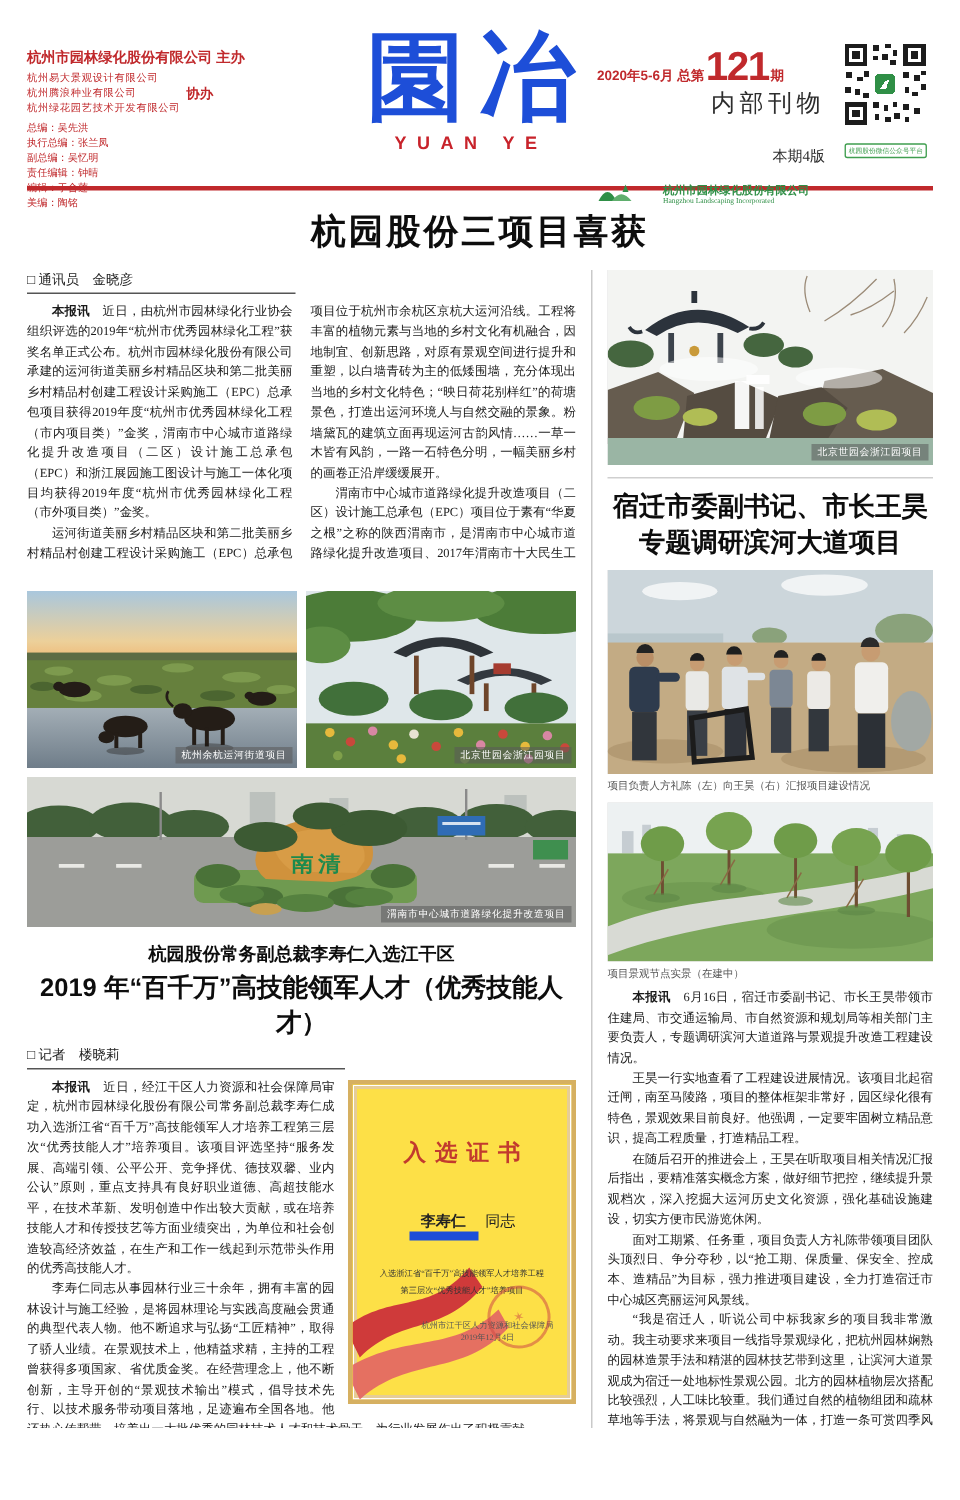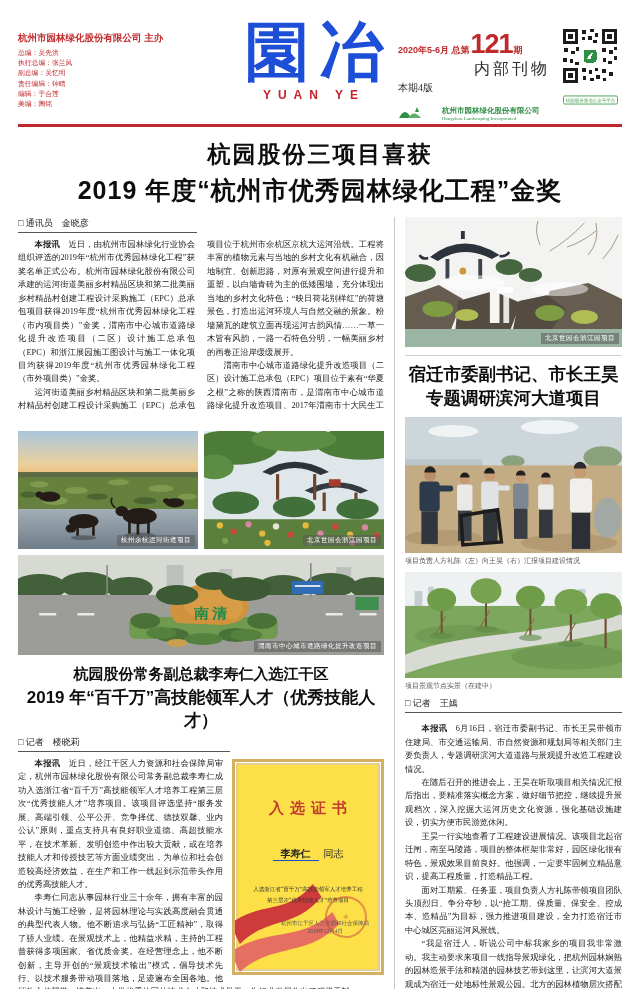--- a/index.html
+++ b/index.html
@@ -21,21 +21,21 @@
   .paper-title { font-family:"DejaVu Serif","Liberation Serif",serif; font-weight:bold;
                  font-size:64px; line-height:1.0; color:#1d4ed8; letter-spacing:10px; text-indent:10px; }
   .paper-pinyin { font-family:"Liberation Sans",sans-serif; font-weight:bold; color:#c8232b;
                   font-size:12px; letter-spacing:7px; margin-top:4px; }
   .mh-right { width:152px; padding-top:14px; }
   .issue-row { color:#c0292c; font-family:"Liberation Sans",sans-serif; font-weight:bold;
                font-size:9px; white-space:nowrap; display:flex; align-items:baseline; }
   .issue-no { font-size:27px; line-height:.9; letter-spacing:-1px; margin:0 1px; }
   .internal { font-size:16px; color:#2d2d2d; letter-spacing:3px; text-align:right; margin-top:2px;
               font-family:"Liberation Sans",sans-serif; }
-  .pages { font-size:10px; color:#2d2d2d; text-align:left; margin-top:1px; }
+  .pages { font-size:10px; color:#2d2d2d; text-align:right; margin-top:17px; }
   .logo-row { display:flex; align-items:center; gap:20px; margin-top:8px; }
   .logo-cn { color:#2f8f46; font-family:"Liberation Sans",sans-serif; font-weight:bold; font-size:7.5px; white-space:nowrap; }
   .logo-en { color:#2f8f46; font-size:5px; white-space:nowrap; }
   .mh-qr { width:64px; margin-left:8px; padding-top:10px; text-align:center; }
   .qr-cap { display:inline-block; border:1px solid #3f9e4f; color:#3f9e4f; font-size:5px;
             padding:1px 2px; border-radius:2px; margin-top:2px; white-space:nowrap; transform:scale(.9); }
   .red-rule { height:3px; background:#c0292c; margin-top:2px; }
 
   
   .headline1 { text-align:center; padding:12px 0 10px; }
@@ -60,30 +60,30 @@
 
   figure { position:relative; overflow:hidden; background:#ddd; }
   figure svg { display:block; width:100%; height:100%; }
   .ovcap { position:absolute; right:3px; bottom:3px; background:rgba(90,90,90,.55); color:#fff;
            font-size:6.5px; padding:1px 4px; letter-spacing:.5px; white-space:nowrap; }
   .photo-row { display:flex; gap:6px; margin-top:5px; }
   .photo-row figure { width:180px; height:118px; }
   .fig-wide { width:100%; height:100px; margin-top:6px; }
 
   .headline2 { text-align:center; margin-top:10px; }
-  .h2a { font-family:"Liberation Sans",sans-serif; font-weight:bold; font-size:15px; color:#0d0d0d; }
+  .h2a { font-family:"Liberation Sans",sans-serif; font-weight:bold; font-size:12px; color:#0d0d0d; }
   .h2b { font-family:"Liberation Sans",sans-serif; font-weight:bold; font-size:17px; color:#0d0d0d; margin-top:2px; }
 
   .a2-body { margin-top:2px; height:266px; overflow:hidden; font-size:8.3px; line-height:1.62; text-align:justify; }
   .cert { float:right; width:152px; height:216px; margin:2px 0 6px 9px; background:#fde047;
           border:3px solid #d6b061; box-shadow:inset 0 0 0 1px #fff, inset 0 0 0 3px #e6cd96; position:relative; overflow:hidden; }
   .cert-title { text-align:center; color:#c23a2e; font-family:"Liberation Sans",sans-serif; font-weight:bold;
                 font-size:15px; letter-spacing:6px; text-indent:6px; margin-top:34px; }
   .cert-name { text-align:center; font-size:10px; margin-top:26px; color:#222; }
-  .cert-name-u { border-bottom:1px solid #1d4ed8; padding:0 8px 1px; margin-right:5px; font-weight:bold; }
+  .cert-name-u { border-bottom:6px solid #1d4ed8; padding:0 8px 1px; margin-right:5px; font-weight:bold; }
   .cert-lines { margin-top:22px; text-align:center; color:#333; }
   .cert-line { font-size:5.8px; line-height:1.8; transform:scale(.95); white-space:nowrap; }
   .cert-issuer { position:absolute; right:6px; bottom:44px; width:100px; text-align:center;
                  font-size:5.5px; color:#555; }
   .cert-date { position:absolute; right:6px; bottom:36px; width:100px; text-align:center;
                font-size:5.5px; color:#555; }
   .cert-stamp { position:absolute; right:14px; bottom:34px; width:42px; height:42px; border-radius:50%;
                 border:2px solid rgba(208,75,70,.55); transform:rotate(-14deg);
                 display:flex; align-items:center; justify-content:center;
                 color:rgba(208,75,70,.55); font-size:9px; }
@@ -98,20 +98,28 @@
   .a3-text { flex:1; overflow:hidden; margin-top:4px; font-size:8.3px; line-height:1.62; text-align:justify; }
 </style>
 </head>
 <body>
 
 <div class="page">
 
   <header class="masthead">
     <div class="mh-left">
       <div class="mh-org">杭州市园林绿化股份有限公司 主办</div>
+      <div class="co-row">
+        <div>
+            <div class="co-line">杭州易大景观设计有限公司</div>
+            <div class="co-line">杭州腾浪种业有限公司</div>
+            <div class="co-line">杭州绿花园艺技术开发有限公司</div>
+          </div>
+        <div class="co-label">协办</div>
+      </div>
       <div class="staff">
           <div class="staff-line">总编：吴先洪</div>
           <div class="staff-line">执行总编：张兰凤</div>
           <div class="staff-line">副总编：吴忆明</div>
           <div class="staff-line">责任编辑：钟晴</div>
           <div class="staff-line">编辑：于合莲</div>
           <div class="staff-line">美编：陶铭</div>
         </div>
     </div>
 
@@ -195,21 +203,20 @@
         </svg>
       </span>
       <div class="qr-cap">杭园股份微信公众号平台</div>
     </div>
   </header>
 
   <div class="red-rule"></div>
 
   <div class="headline1">
     <div class="h1a">杭园股份三项目喜获</div>
-    <div class="h1b">2019 年度“杭州市优秀园林绿化工程”金奖</div>
   </div>
 
   <div class="content">
 
     <div class="col-left">
       <div class="byline byline-a1">
         <span>□ 通讯员　金晓彦</span>
       </div>
 
       <div class="a1-text">
@@ -552,26 +559,23 @@
           <g fill="#5d8747" opacity=".6">
               <ellipse cx="38" cy="60" rx="12" ry="3"></ellipse>
               <ellipse cx="84" cy="54" rx="12" ry="3"></ellipse>
               <ellipse cx="130" cy="62" rx="12" ry="3"></ellipse>
               <ellipse cx="172" cy="68" rx="13" ry="3"></ellipse>
             </g>
         </svg>
       </figure>
       <div class="undercap">项目景观节点实景（在建中）</div>
 
-      <div class="byline byline-a3">
-        <span>□ 记者　王嫣</span>
-      </div>
 
       <div class="a3-text">
           <p class="para"><b>本报讯</b>　6月16日，宿迁市委副书记、市长王昊带领市住建局、市交通运输局、市自然资源和规划局等相关部门主要负责人，专题调研滨河大道道路与景观提升改造工程建设情况。</p>
+          <p class="para">王昊一行实地查看了工程建设进展情况。该项目北起宿迁闸，南至马陵路，项目的整体框架非常好，园区绿化很有特色，景观效果目前良好。他强调，一定要牢固树立精品意识，提高工程质量，打造精品工程。</p>
           <p class="para">在随后召开的推进会上，王昊在听取项目相关情况汇报后指出，要精准落实概念方案，做好细节把控，继续提升景观档次，深入挖掘大运河历史文化资源，强化基础设施建设，切实方便市民游览休闲。</p>
-          <p class="para">王昊一行实地查看了工程建设进展情况。该项目北起宿迁闸，南至马陵路，项目的整体框架非常好，园区绿化很有特色，景观效果目前良好。他强调，一定要牢固树立精品意识，提高工程质量，打造精品工程。</p>
           <p class="para">面对工期紧、任务重，项目负责人方礼陈带领项目团队头顶烈日、争分夺秒，以“抢工期、保质量、保安全、控成本、造精品”为目标，强力推进项目建设，全力打造宿迁市中心城区亮丽运河风景线。</p>
           <p class="para">“我是宿迁人，听说公司中标我家乡的项目我非常激动。我主动要求来项目一线指导景观绿化，把杭州园林娴熟的园林造景手法和精湛的园林技艺带到这里，让滨河大道景观成为宿迁一处地标性景观公园。北方的园林植物层次搭配比较强烈，人工味比较重。我们通过自然的植物组团和疏林草地等手法，将景观与自然融为一体，打造一条可赏四季风光、可享自然野趣、可览运河文化的生态滨水景观带，给宿迁的子子孙孙造一方绿色留一方净土。”杭园股份技术服务总部沈光宝说道。</p>
         </div>
     </div>
   </div>
 </div>
 
 </body></html>

